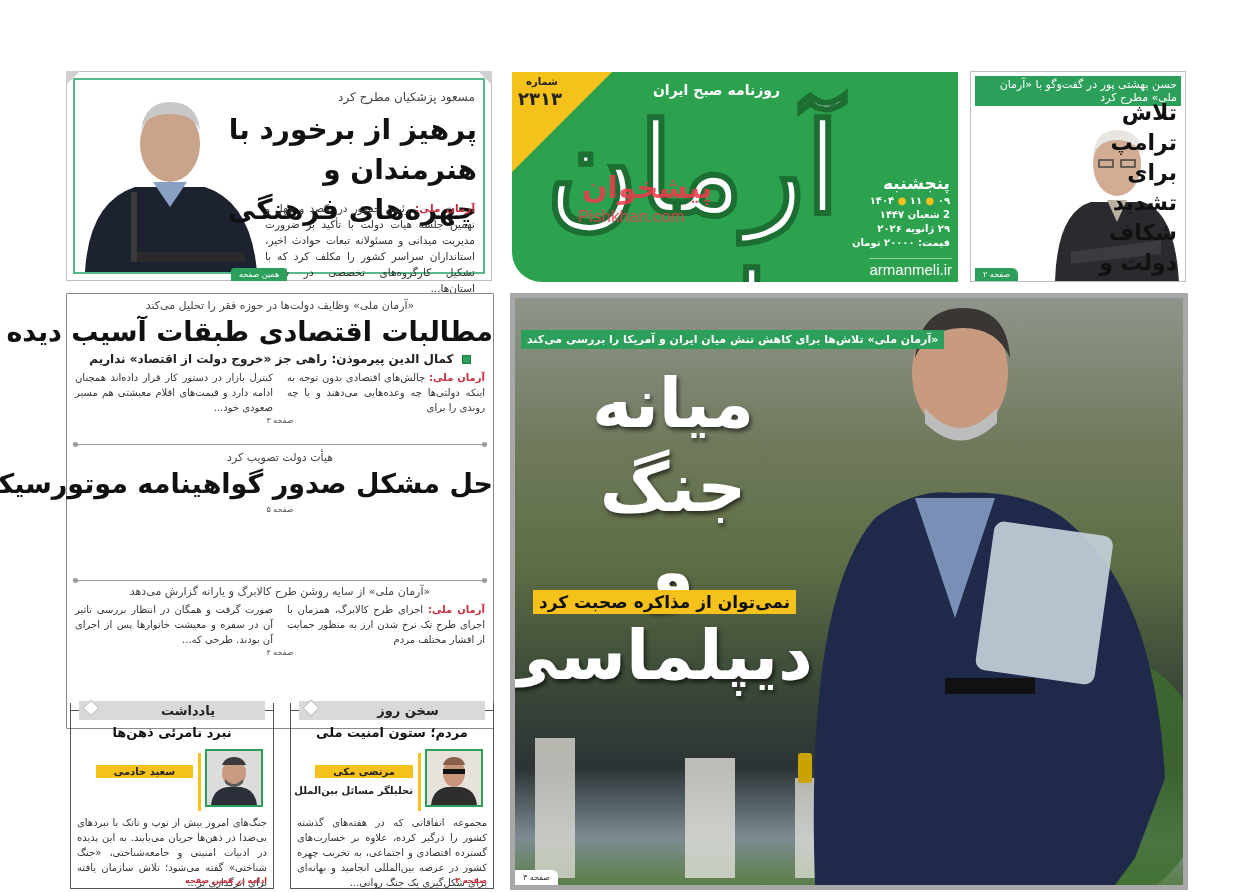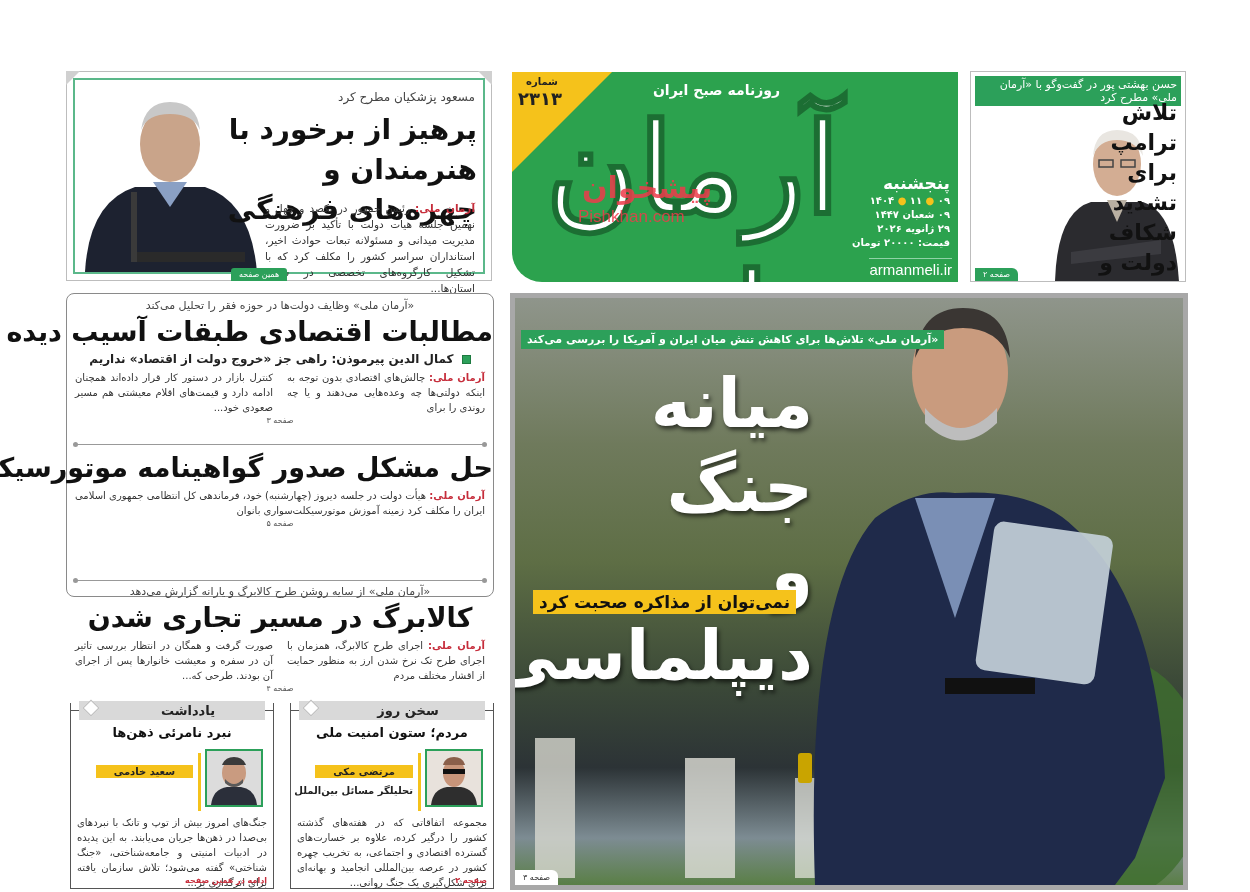--- a/index.html
+++ b/index.html
@@ -36,21 +36,21 @@
   .date-line .dot { color:#f5c21b; }
   .site { position:absolute; right: 6px; bottom: 4px; font-size: 15px; color:#fff; font-family:"Liberation Sans", sans-serif; direction:ltr; border-top: 1px solid #8fd3a6; padding-top: 2px; }
 
   
   #box-trump { left: 970px; top: 71px; width: 216px; height: 211px; border: 1px solid #bdbdbd; background:#fff; overflow:hidden; }
   .kicker-green { position:absolute; right: 4px; top: 4px; left: 4px; background:#2ca05a; color:#fff; font-size: 11px; padding: 2px 4px; text-align: right; }
   .head-trump { position:absolute; right: 8px; top: 26px; width: 120px; text-align: right; font-size: 22px; font-weight: bold; line-height: 30px; color:#111; letter-spacing:-1px; z-index: 2; }
   .photo-trump { position:absolute; left: 80px; top: 40px; width: 130px; height: 170px; }
 
   
-  #news-col { left: 66px; top: 293px; width: 428px; height: 304px; border: 1px solid #8a8a8a; border-radius: 8px; background:#fff; }
+  #news-col { left: 66px; top: 293px; width: 428px; height: 436px; border: 1px solid #8a8a8a; border-radius: 1px; background:#fff; }
   .story { position:absolute; left: 0; right: 0; text-align: center; }
   .story .kicker { font-size: 11px; color:#444; line-height: 16px; }
   .story .headline { font-size: 27px; font-weight: bold; color:#111; line-height: 36px; letter-spacing: -1px; white-space: nowrap; }
   .story .subhead { font-size: 12px; font-weight: bold; color:#222; line-height: 18px; }
   .story .subhead .bullet { display:inline-block; width: 9px; height: 9px; background:#2ca05a; border:1px solid #1d7a40; margin-left: 4px; vertical-align: middle; }
   .story .cols { display: flex; flex-direction: row; gap: 14px; padding: 2px 8px 0 8px; text-align: justify; }
   .story .cols div { flex: 1; font-size: 10px; line-height: 15px; color:#333; }
   .story .page { font-size: 8px; color:#555; line-height: 11px; }
   .divider { position:absolute; left: 8px; right: 8px; height: 1px; background:#999; }
   .divider::before, .divider::after { content:""; position:absolute; top:-2px; width:5px; height:5px; border-radius:50%; background:#999; }
@@ -67,21 +67,21 @@
   .col-box .author-name { position:absolute; right: 80px; top: 62px; background:#f5c21b; font-size: 10px; font-weight: bold; padding: 1px 18px; color:#222; }
   .col-box .author-role { position:absolute; right: 80px; top: 80px; width: 120px; text-align: right; font-size: 10px; font-weight: bold; line-height: 15px; color:#222; }
   .col-box .text { position:absolute; top: 112px; left: 6px; right: 6px; font-size: 10px; line-height: 15px; color:#333; text-align: justify; }
   .col-box .more { position:absolute; bottom: 3px; right: 6px; font-size: 8px; color:#c62d3b; font-weight: bold; }
 
   
   #main-photo { left: 510px; top: 293px; width: 678px; height: 597px; background:#a8a8a8; padding: 5px; }
   #main-photo .img { position: relative; width: 100%; height: 100%; overflow: hidden;
      background: linear-gradient(180deg, #8f958b 0%, #6f7a5c 25%, #5e6e45 45%, #3c4a38 65%, #2c3336 80%, #7d8c93 92%, #5a7f46 100%); }
   .main-kicker { position:absolute; left: 6px; top: 32px; background:#2ca05a; color:#fff; font-size: 11px; font-weight: bold; padding: 3px 6px; }
-  .main-head { position:absolute; left: 18px; top: 64px; width: 280px; color:#fff; font-size: 68px; font-weight: bold; line-height: 84px; text-shadow: 2px 3px 4px rgba(0,0,0,.6); letter-spacing: -3px; }
+  .main-head { position:absolute; left: 18px; top: 64px; width: 280px; text-align: center; color:#fff; font-size: 68px; font-weight: bold; line-height: 84px; text-shadow: 2px 3px 4px rgba(0,0,0,.6); letter-spacing: -3px; }
   .main-quote { position:absolute; left: 18px; top: 292px; }
   .main-quote span { display:block; background:#f5c21b; color:#111; font-size: 17px; font-weight: bold; padding: 2px 6px; margin-bottom: 4px; width: fit-content; }
   .main-page { position:absolute; left: 0; bottom: 0; background:#fff; font-size: 8px; color:#333; padding: 3px 8px; border-radius: 0 6px 0 0; }
 </style>
 </head>
 <body>
 
 <div id="box-pezeshkian" class="abs">
   <div class="corner-tl"></div>
   <div class="corner-tr"></div>
@@ -116,21 +116,21 @@
   <div class="watermark-en">Pishkhan.com</div>
   <div class="date-block">
     <div class="date-day">پنجشنبه</div>
     <div class="date-line">
       <span>۰۹</span>
       <span class="dot">●</span>
       <span>۱۱</span>
       <span class="dot">●</span>
       <span>۱۴۰۴</span>
     </div>
-    <div class="date-line">۰۹ شعبان ۱۴۴۷</div>
+    <div class="date-line">2 شعبان ۱۴۴۷</div>
     <div class="date-line">۲۹ ژانویه ۲۰۲۶</div>
     <div class="date-line">قیمت: ۲۰۰۰۰ تومان</div>
   </div>
   <div class="site">armanmeli.ir</div>
 </div>
 
 <div id="box-trump" class="abs">
   <div class="kicker-green">حسن بهشتی پور در گفت‌وگو با «آرمان ملی» مطرح کرد</div>
   <div class="photo-trump">
     <svg width="130" height="170" viewBox="0 0 130 170">
@@ -157,31 +157,30 @@
     </div>
     <div class="cols">
       <div><span class="src">آرمان ملی:</span> <span>چالش‌های اقتصادی بدون توجه به اینکه دولتی‌ها چه وعده‌هایی می‌دهند و یا چه روندی را برای</span></div>
       <div>کنترل بازار در دستور کار قرار داده‌اند همچنان ادامه دارد و قیمت‌های اقلام معیشتی هم مسیر صعودی خود...</div>
     </div>
     <div class="page">صفحه ۳</div>
   </div>
   <div class="divider" style="top:150px;"></div>
 
   <div class="story" style="top:156px;">
+    <div class="kicker">هیأت دولت تصویب کرد</div>
     <div class="headline">حل مشکل صدور گواهینامه موتورسیکلت زنان</div>
     <div class="cols">
-      <div><span class="src">آرمان ملی:</span> <span>هیأت دولت در جلسه دیروز (چهارشنبه) خود، فرماندهی کل انتظامی جمهوری اسلامی ایران را مکلف کرد زمینه آموزش موتورسیکلت‌سواری بانوان</span></div>
     </div>
     <div class="page">صفحه ۵</div>
   </div>
   <div class="divider" style="top:286px;"></div>
 
   <div class="story" style="top:290px;">
     <div class="kicker">«آرمان ملی» از سایه روشن طرح کالابرگ و یارانه گزارش می‌دهد</div>
-    <div class="headline">کالابرگ در مسیر تجاری شدن</div>
     <div class="cols">
       <div><span class="src">آرمان ملی:</span> <span>اجرای طرح کالابرگ، همزمان با اجرای طرح تک نرخ شدن ارز به منظور حمایت از اقشار مختلف مردم</span></div>
       <div>صورت گرفت و همگان در انتظار بررسی تاثیر آن در سفره و معیشت خانوارها پس از اجرای آن بودند. طرحی که...</div>
     </div>
     <div class="page">صفحه ۴</div>
   </div>
 </div>
 
 <div class="col-box" style="left:290px;">
   <div class="cap-line"></div>

